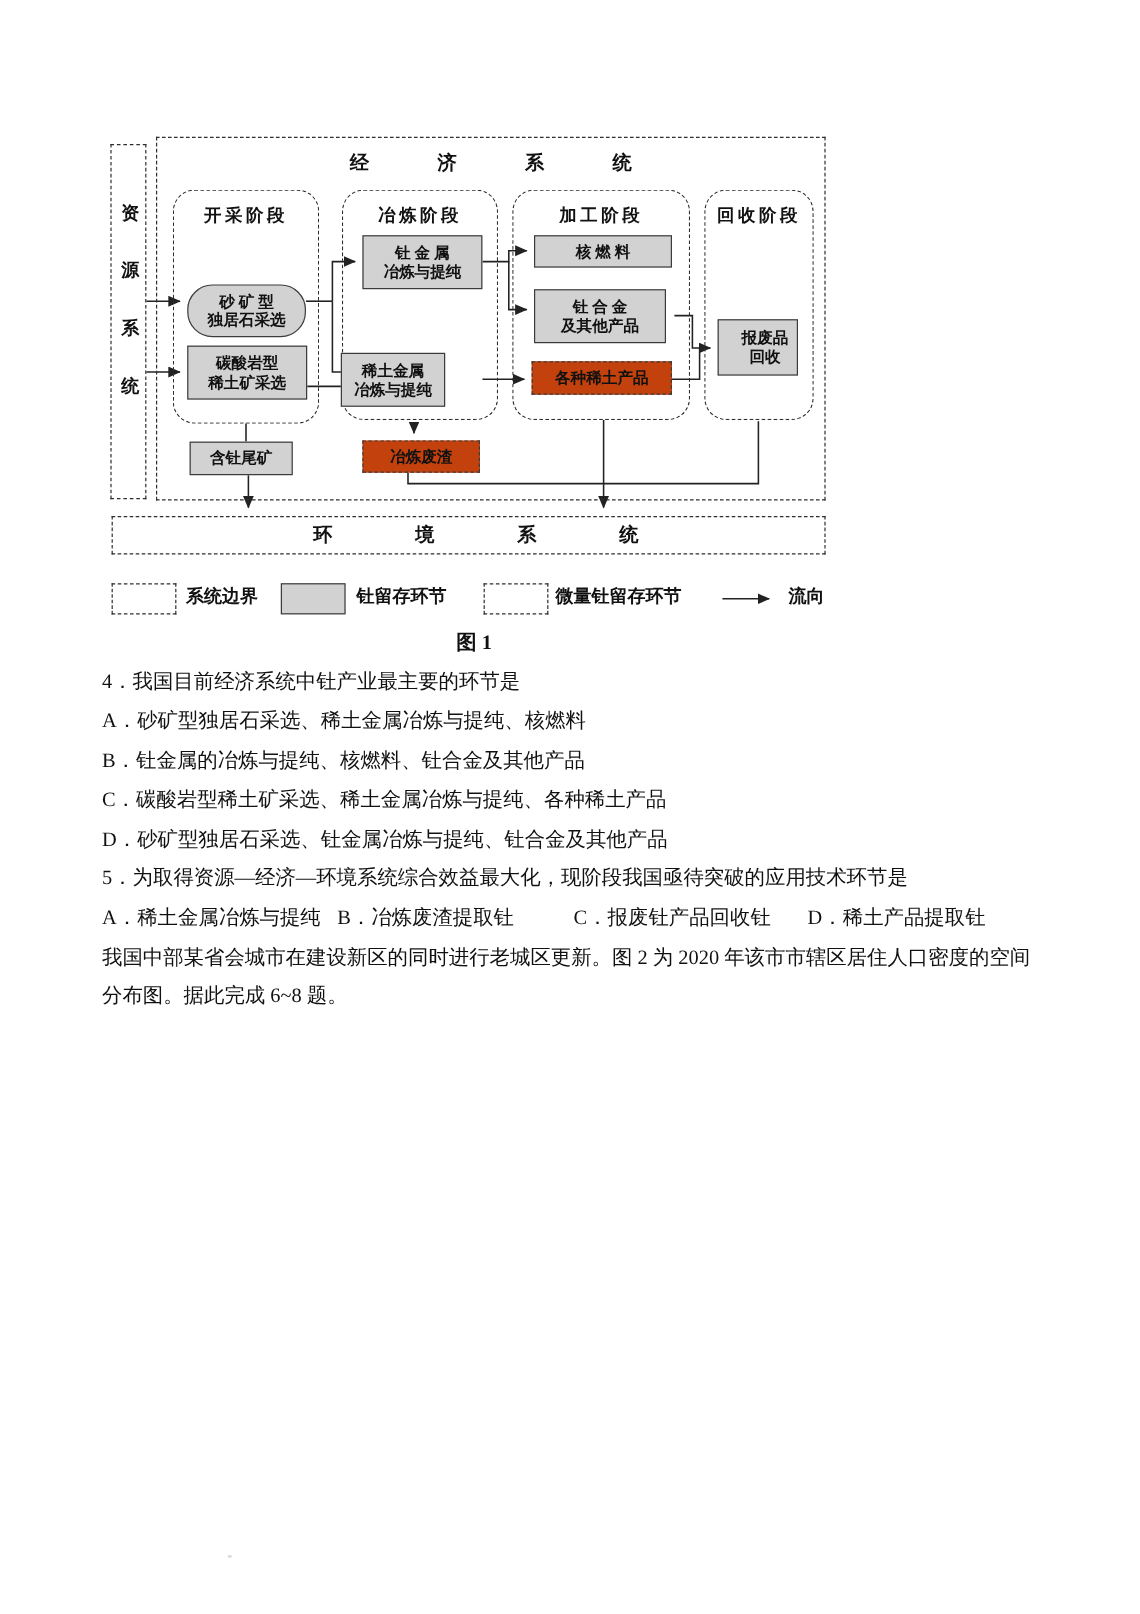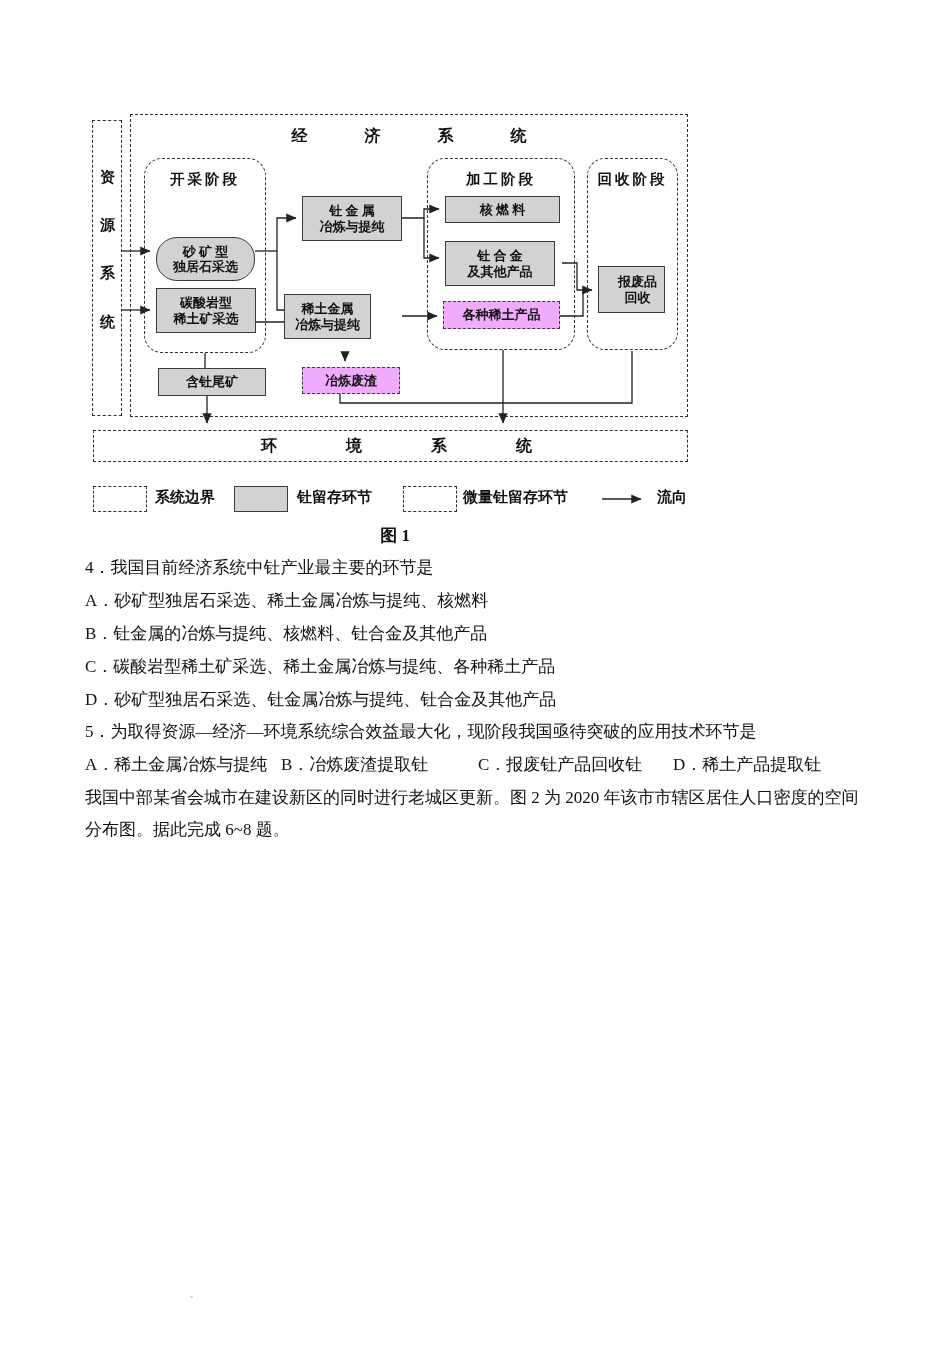--- a/index.html
+++ b/index.html
@@ -48,21 +48,21 @@
     position:absolute;top:11px;left:0;width:100%;text-align:center;
     font-weight:bold;font-size:14.5px;letter-spacing:3px;white-space:nowrap;
   }
   .node{
     position:absolute;box-sizing:border-box;
     border:1.5px solid #3c3c3c;background:#d2d2d2;
     display:flex;flex-direction:column;align-items:center;justify-content:center;
     font-weight:bold;font-size:13px;line-height:15.5px;
     white-space:nowrap;
   }
-  .node.trace{background:#f0abfc;border:1.5px dashed #3c3c3c;}
+  .node.trace{background:#c2410c;border:1.5px dashed #3c3c3c;}
   .sw{position:absolute;box-sizing:border-box;width:54px;height:26px;top:486px;background:#fff;}
   .sw.dash{border:1.5px dashed #2f2f2f;}
   .sw.gray{border:1.5px solid #3c3c3c;background:#d2d2d2;}
   .legend-label{position:absolute;top:488px;font-weight:bold;font-size:15px;white-space:nowrap;}
   .caption{
     position:absolute;left:340px;top:524px;width:110px;
     text-align:center;font-size:17px;font-weight:bold;
   }
   
   .tline{position:absolute;left:85px;width:800px;font-size:17px;line-height:20px;white-space:nowrap;}
@@ -118,20 +118,23 @@
     </div>
     <div class="box sys-border economic"></div>
     <div class="econ-label">经济系统</div>
     <div class="box sys-border environment">
       <span class="env-label">环境系统</span>
     </div>
 
     <div class="box stage" style="left:144px;top:158px;width:122px;height:195px;">
       <div class="stage-label">开采阶段</div>
     </div>
+    <div class="box stage" style="left:285px;top:158px;width:130px;height:192px;">
+      <div class="stage-label">冶炼阶段</div>
+    </div>
     <div class="box stage" style="left:427px;top:158px;width:148px;height:192px;">
       <div class="stage-label">加工阶段</div>
     </div>
     <div class="box stage" style="left:587px;top:158px;width:91px;height:192px;">
       <div class="stage-label">回收阶段</div>
     </div>
 
     <div class="node" style="left:156px;top:237px;width:99px;height:44px;border-radius:21px;">
       <span>砂 矿 型</span>
       <span>独居石采选</span>
@@ -155,21 +158,21 @@
       <span>钍 合 金</span>
       <span>及其他产品</span>
     </div>
     <div class="node trace" style="left:443px;top:301px;width:117px;height:28px;">
       <span>各种稀土产品</span>
     </div>
     <div class="node" style="left:598px;top:266px;width:67px;height:47px;padding-left:12px;">
       <span>报废品</span>
       <span>回收</span>
     </div>
-    <div class="node" style="left:158px;top:368px;width:108px;height:28px;">
+    <div class="node" style="left:158px;top:368px;width:86px;height:28px;">
       <span>含钍尾矿</span>
     </div>
     <div class="node trace" style="left:302px;top:367px;width:98px;height:27px;">
       <span>冶炼废渣</span>
     </div>
 
     <div class="sw dash" style="left:93px;"></div>
     <div class="legend-label" style="left:155px;">系统边界</div>
     <div class="sw gray" style="left:234px;"></div>
     <div class="legend-label" style="left:297px;">钍留存环节</div>

